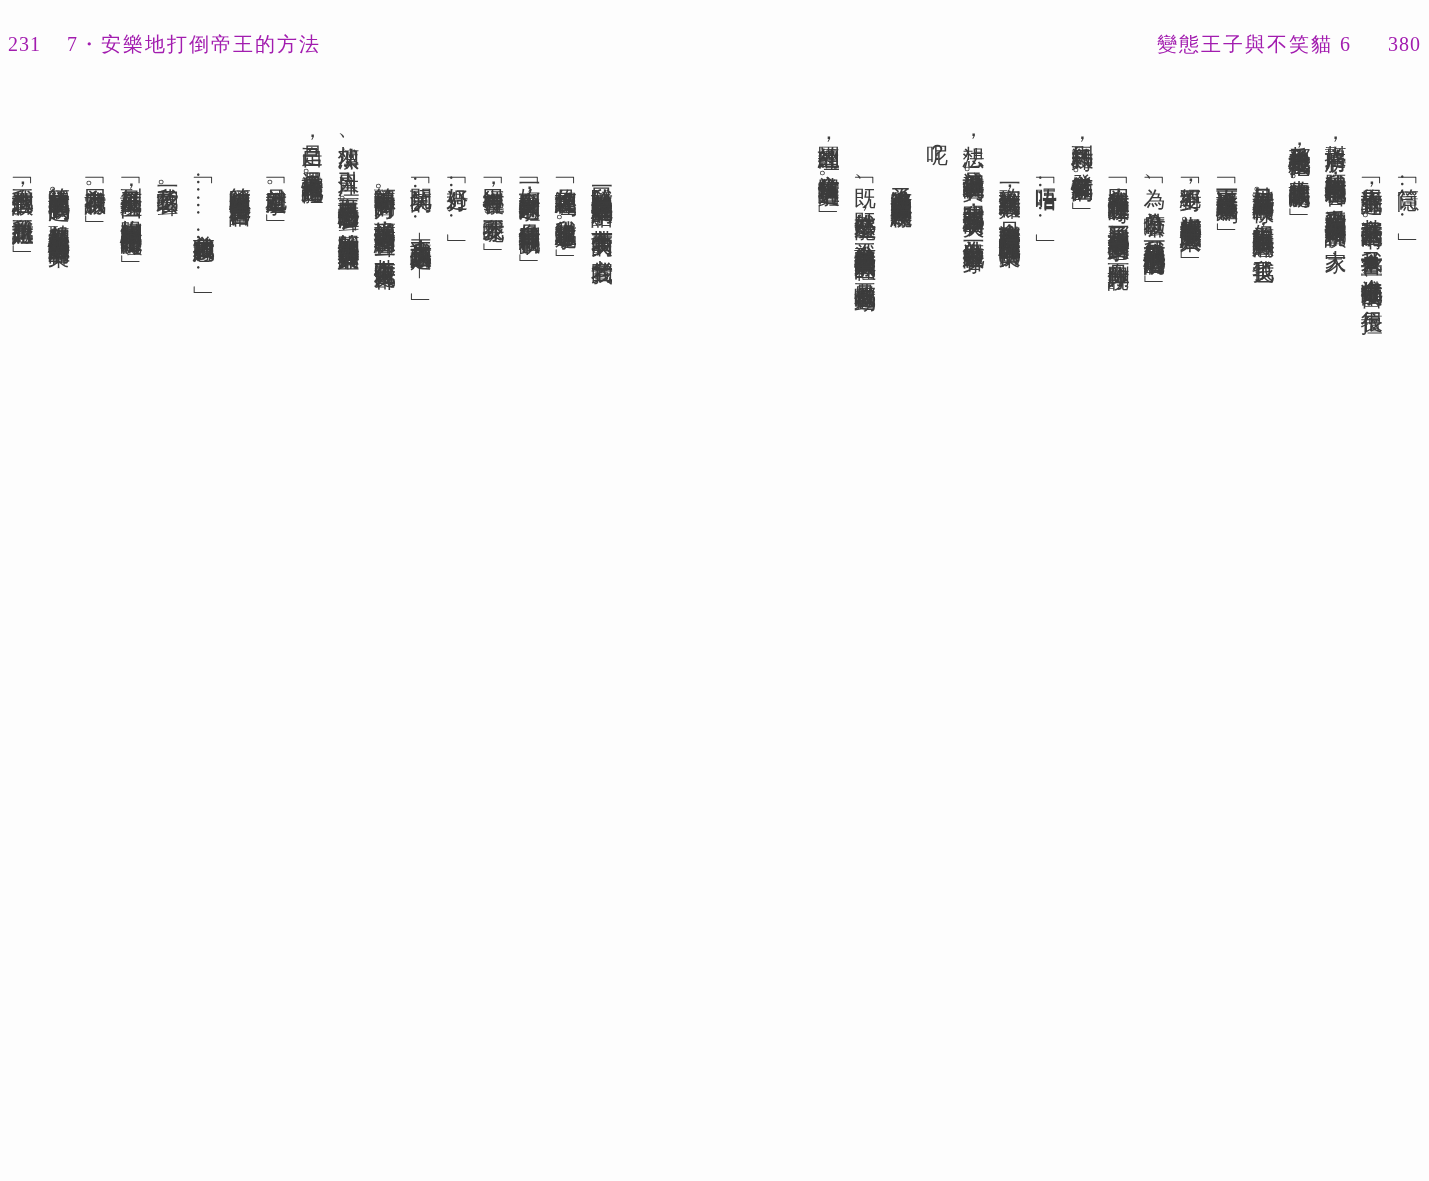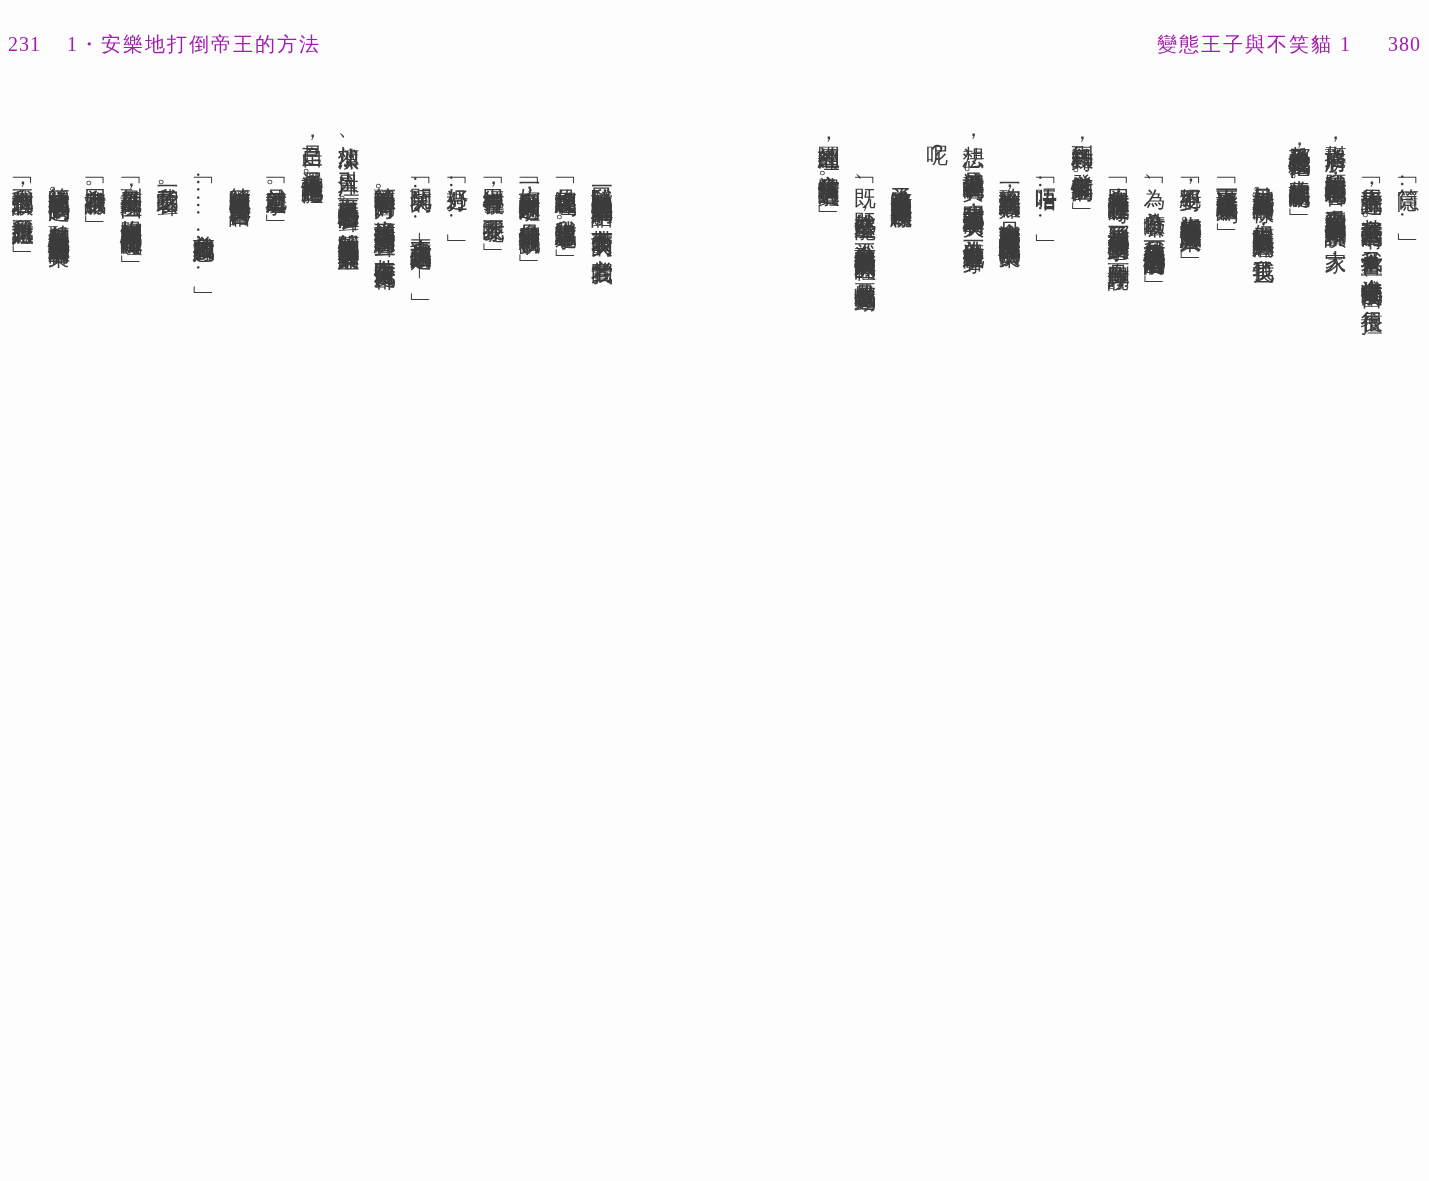--- a/index.html
+++ b/index.html
@@ -44,25 +44,25 @@
   .line { white-space: nowrap; }
   .line.indent { text-indent: 42px; }
 </style>
 </head>
 <body>
 
 <div class="spread">
 
   <div class="header header-left">
     <span class="pagenum">231</span>
-    <span class="chapter">1・安樂地打倒帝王的方法</span>
+    <span class="chapter">7・安樂地打倒帝王的方法</span>
   </div>
 
   <div class="header header-right">
-    <span class="booktitle">變態王子與不笑貓 1</span>
+    <span class="booktitle">變態王子與不笑貓 6</span>
     <span class="pagenum">380</span>
   </div>
 
   <div class="page-body body-right">
 
   <div class="line indent">「筒隱……」</div>
       <div class="line indent">「學長或許不知道，其實我還挺全能的唷。我又會畫畫、也會準備好吃的便當、很擅長</div>
       <div class="line">幫人搥肩膀，我的腰部馬殺雞也很厲害呢，享受過我的腳底按摩服務的每個人都說讚，大家</div>
       <div class="line">都爭先恐後地想找我幫忙，真的讓人很傷腦筋呢。」</div>
       <div class="line indent">她只是刻意表現出有精神的模樣。但看筒隱說得那麼志得意滿，我也笑了。</div>

